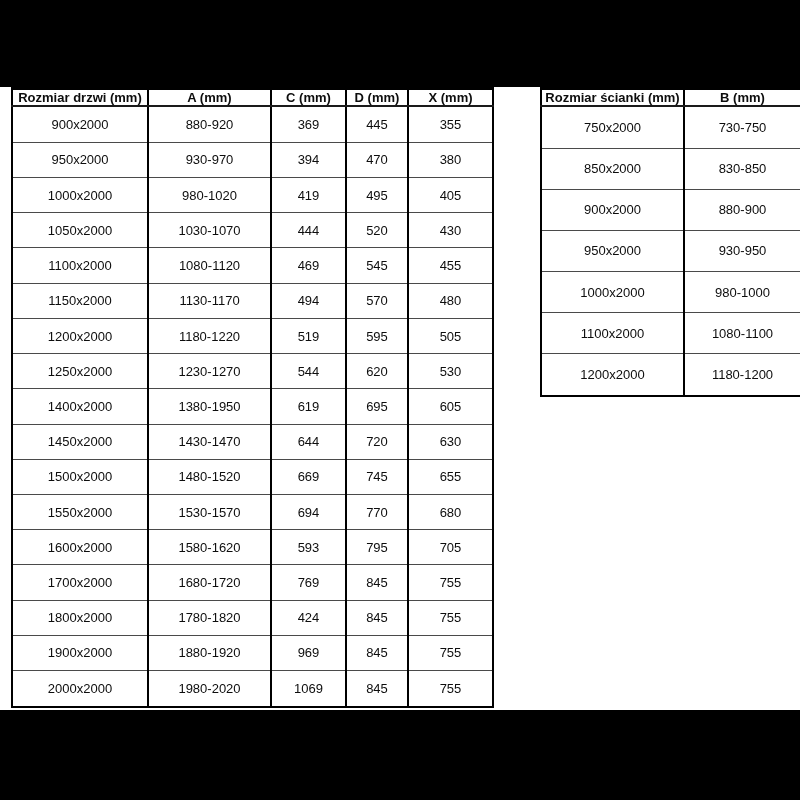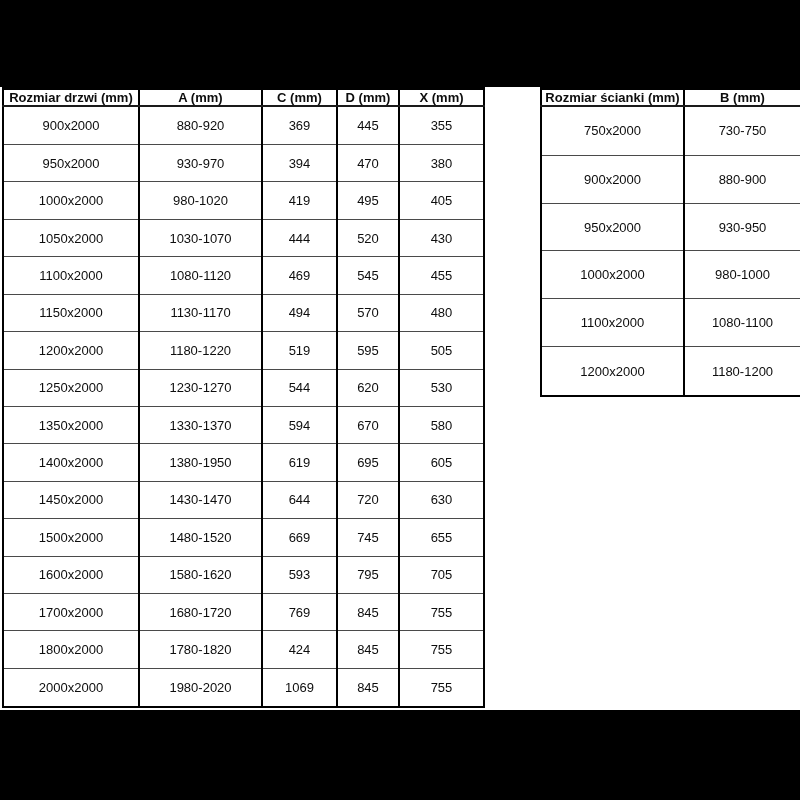--- a/index.html
+++ b/index.html
@@ -51,21 +51,21 @@
     border-bottom: 2px solid #1a1a1a;
   }
   table.spec-table td {
     font-weight: normal;
     border-left: 2px solid #000000;
     border-right: 2px solid #000000;
     border-top: 1px solid #4a4a4a;
     border-bottom: 1px solid #4a4a4a;
   }
   #door-table {
-    left: 2px;
+    left: 11px;
     width: 481px;
     height: 621px;
   }
   #wall-table {
     left: 540px;
     width: 260px;
     height: 310px;
   }
 </style>
 </head>
@@ -142,27 +142,20 @@
             <td>505</td>
           </tr>
           <tr>
             <td>1250x2000</td>
             <td>1230-1270</td>
             <td>544</td>
             <td>620</td>
             <td>530</td>
           </tr>
           <tr>
-            <td>1350x2000</td>
-            <td>1330-1370</td>
-            <td>594</td>
-            <td>670</td>
-            <td>580</td>
-          </tr>
-          <tr>
             <td>1400x2000</td>
             <td>1380-1950</td>
             <td>619</td>
             <td>695</td>
             <td>605</td>
           </tr>
           <tr>
             <td>1450x2000</td>
             <td>1430-1470</td>
             <td>644</td>
@@ -170,37 +163,51 @@
             <td>630</td>
           </tr>
           <tr>
             <td>1500x2000</td>
             <td>1480-1520</td>
             <td>669</td>
             <td>745</td>
             <td>655</td>
           </tr>
           <tr>
+            <td>1550x2000</td>
+            <td>1530-1570</td>
+            <td>694</td>
+            <td>770</td>
+            <td>680</td>
+          </tr>
+          <tr>
             <td>1600x2000</td>
             <td>1580-1620</td>
             <td>593</td>
             <td>795</td>
             <td>705</td>
           </tr>
           <tr>
             <td>1700x2000</td>
             <td>1680-1720</td>
             <td>769</td>
             <td>845</td>
             <td>755</td>
           </tr>
           <tr>
             <td>1800x2000</td>
             <td>1780-1820</td>
             <td>424</td>
+            <td>845</td>
+            <td>755</td>
+          </tr>
+          <tr>
+            <td>1900x2000</td>
+            <td>1880-1920</td>
+            <td>969</td>
             <td>845</td>
             <td>755</td>
           </tr>
           <tr>
             <td>2000x2000</td>
             <td>1980-2020</td>
             <td>1069</td>
             <td>845</td>
             <td>755</td>
           </tr>
@@ -217,20 +224,24 @@
             <th>Rozmiar ścianki (mm)</th>
             <th>B (mm)</th>
           </tr>
       </thead>
       <tbody>
           <tr>
             <td>750x2000</td>
             <td>730-750</td>
           </tr>
           <tr>
+            <td>850x2000</td>
+            <td>830-850</td>
+          </tr>
+          <tr>
             <td>900x2000</td>
             <td>880-900</td>
           </tr>
           <tr>
             <td>950x2000</td>
             <td>930-950</td>
           </tr>
           <tr>
             <td>1000x2000</td>
             <td>980-1000</td>

